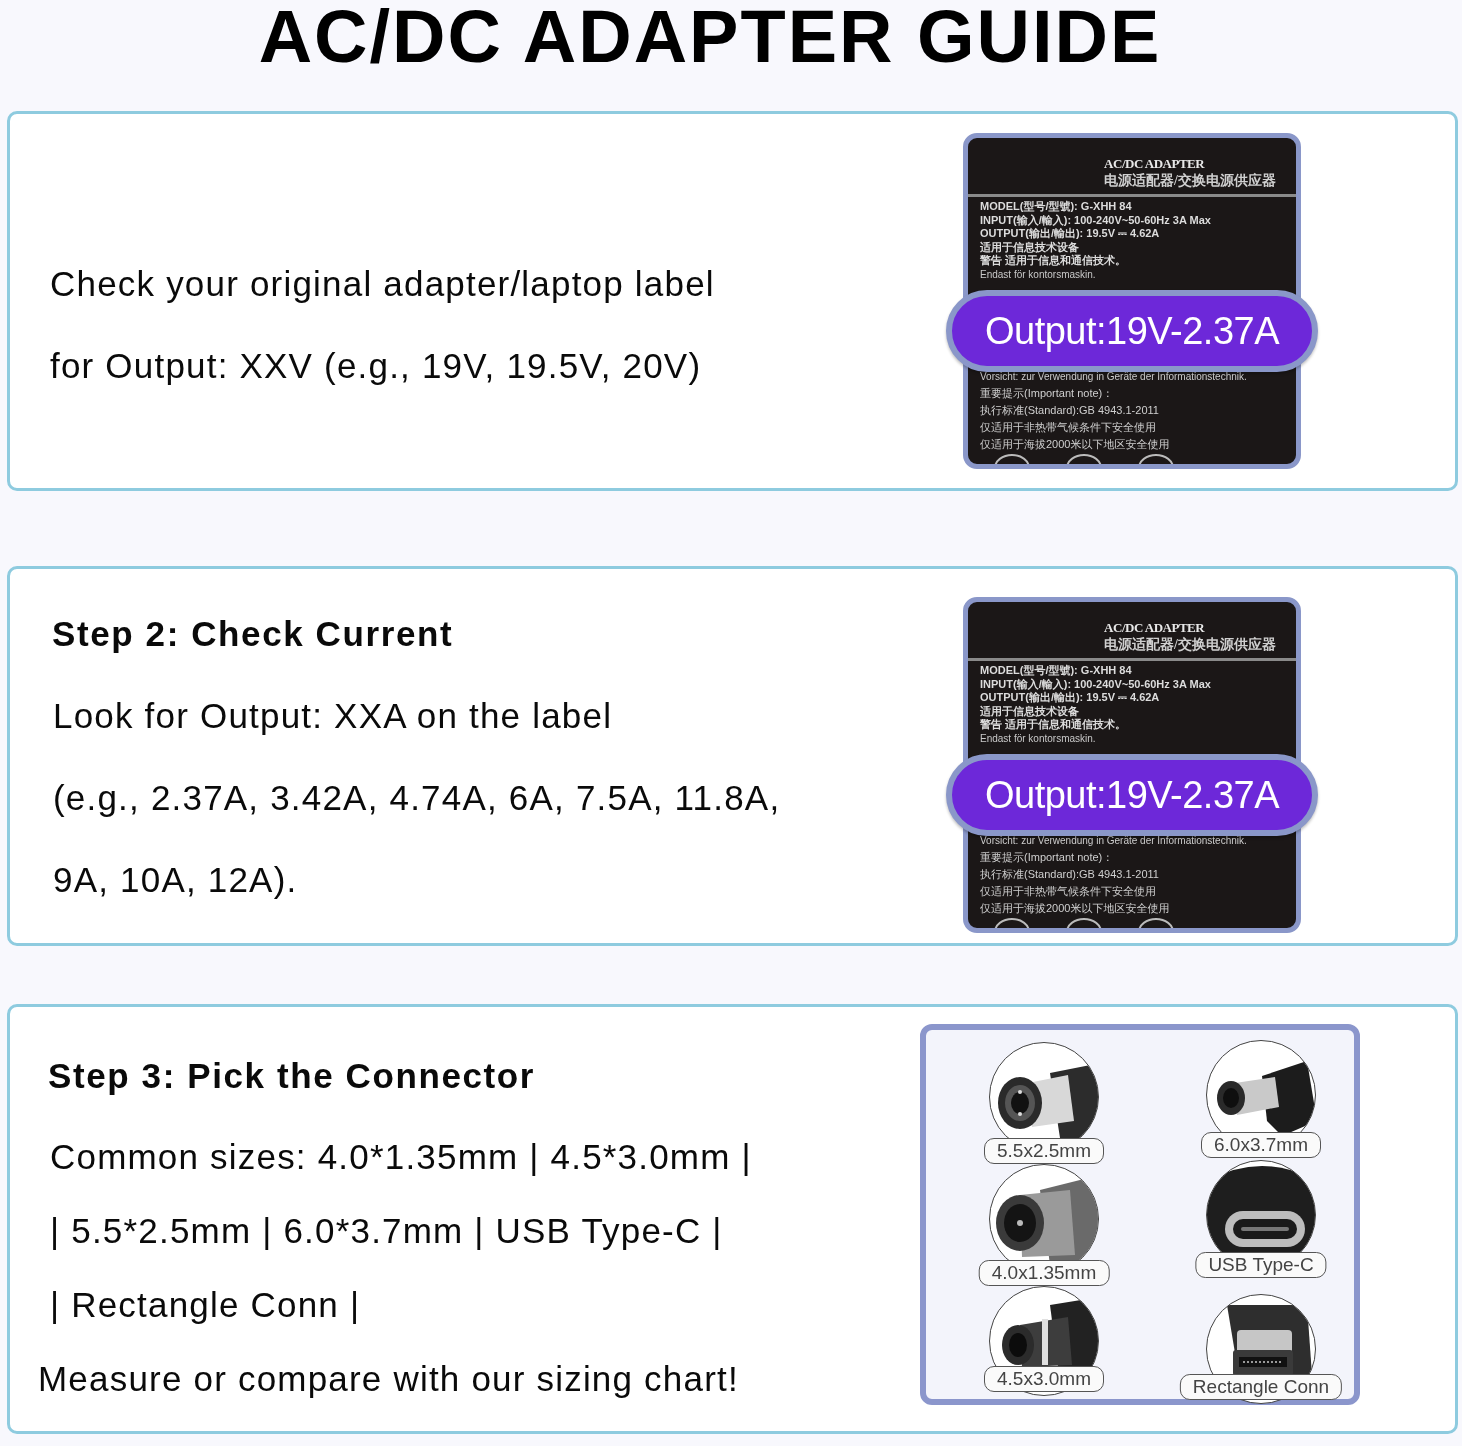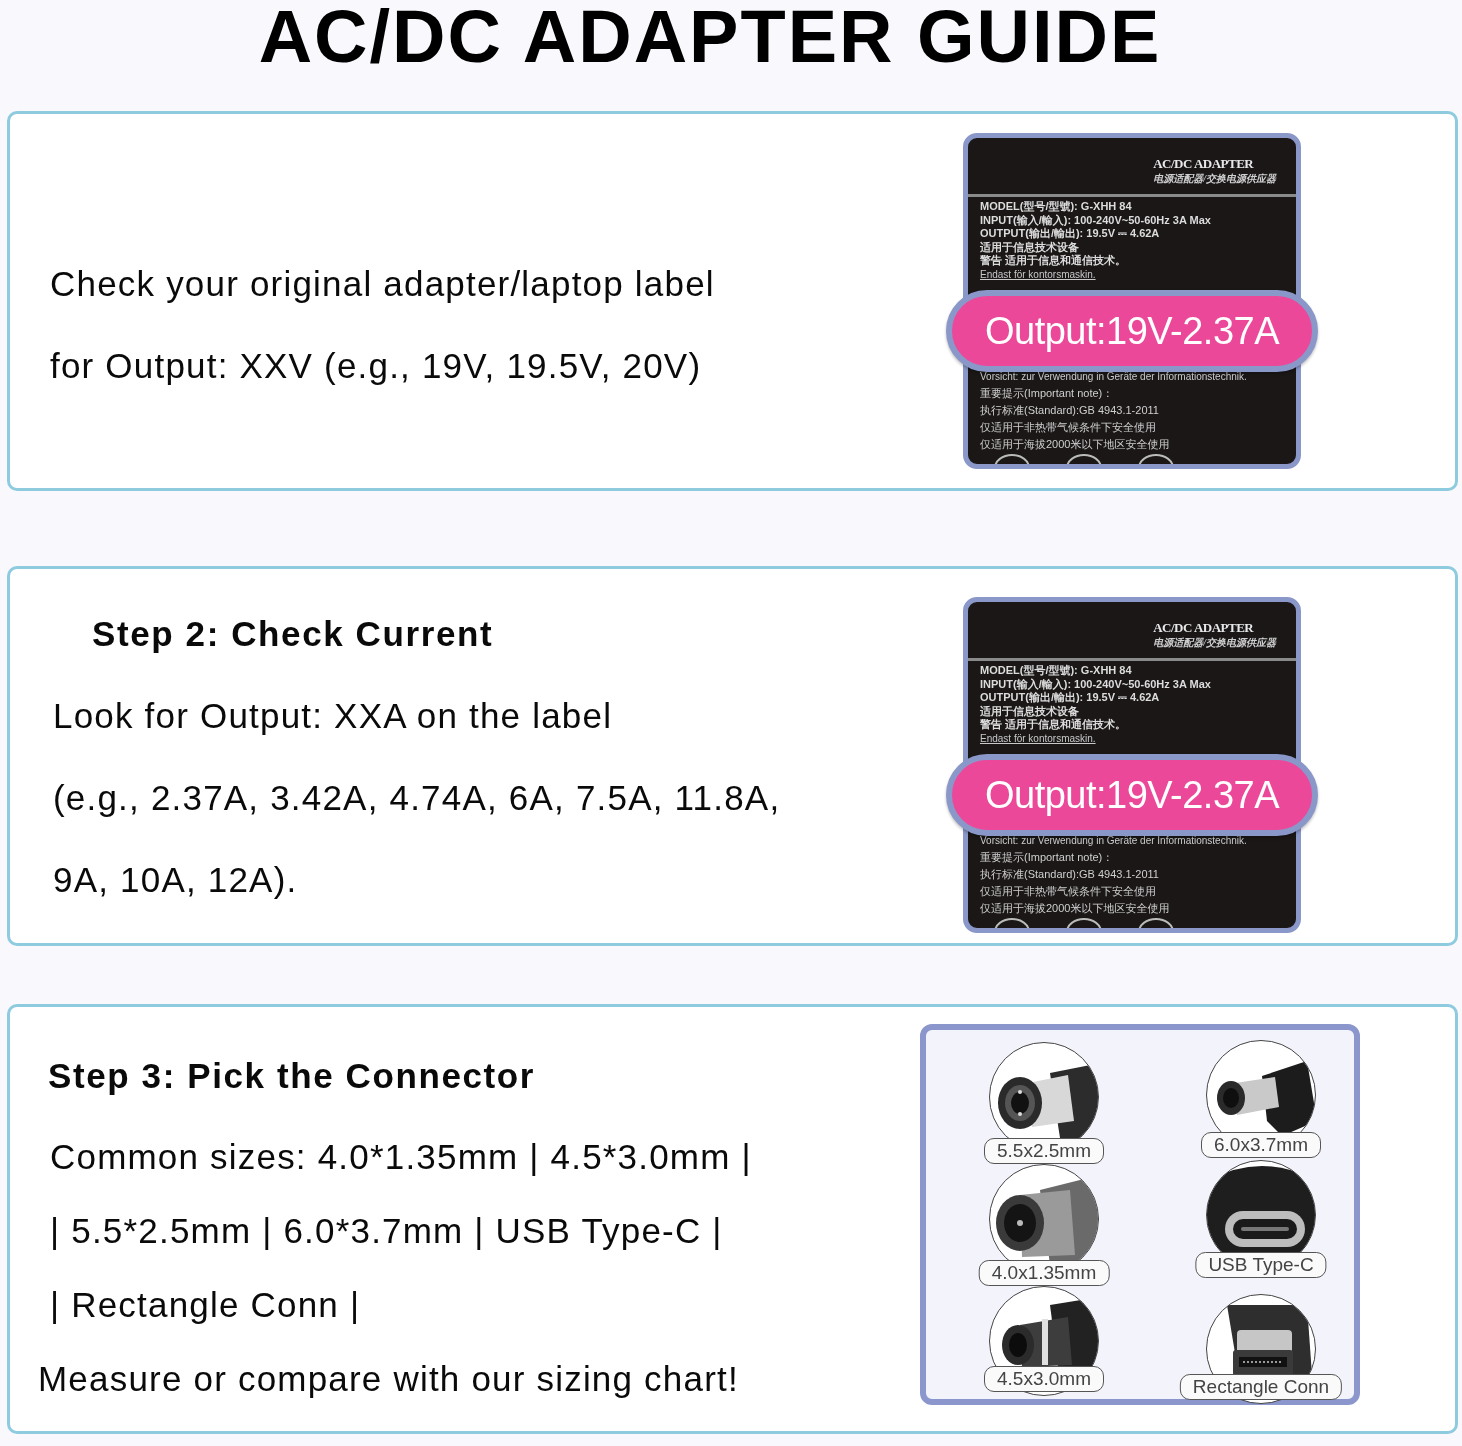--- a/index.html
+++ b/index.html
@@ -42,37 +42,37 @@
       position: absolute; width: 338px; height: 336px;
       background: #1b1717;
       border: 5px solid #8a97c9;
       border-radius: 14px;
       overflow: hidden;
     }
     .plate-head {
       position: absolute; right: 20px; top: 18px; text-align: left;
       font-family: "Liberation Serif", serif; color: #e8e8e8; font-size: 13px; font-weight: bold; letter-spacing: -0.5px;
     }
-    .plate-head .cn { font-size: 10px; color: #cfcfcf; letter-spacing: 0; font-style: italic; }
+    .plate-head .cn { font-size: 14px; color: #cfcfcf; letter-spacing: 0; }
     .plate-rule { position: absolute; left: 0; right: 0; top: 56px; height: 3px; background: #8a8a8a; }
     .plate-lines {
       position: absolute; left: 12px; top: 62px; right: 10px;
       color: #dcdcdc; font-size: 11px; font-weight: bold; line-height: 13.5px; white-space: nowrap;
     }
-    .plate-lines .thin { font-weight: normal; font-size: 10px; color: #c9c9c9; text-decoration: underline; }
+    .plate-lines .thin { font-weight: normal; font-size: 10px; color: #c9c9c9; }
     .plate-lower {
       position: absolute; left: 12px; top: 232px; right: 10px;
       color: #cfcfcf; font-size: 11px; line-height: 17px; white-space: nowrap;
     }
     .plate-circles { position: absolute; left: 26px; bottom: -18px; display: flex; gap: 36px; }
     .plate-circles span { width: 36px; height: 28px; border: 2px solid #bbb; border-radius: 50%; display: inline-block; }
 
     .output-pill {
       position: absolute; width: 372px; height: 82px;
-      background: #ec4899;
+      background: #6d28d9;
       border: 6px solid #8a97c9;
       border-radius: 41px;
       color: #ffffff;
       font-size: 38px;
       display: flex; align-items: center; justify-content: center;
       letter-spacing: -0.5px;
       box-shadow: 0 2px 3px rgba(0,0,0,0.25);
     }
 
     
@@ -103,21 +103,21 @@
 <body>
 
 <div class="title">AC/DC ADAPTER GUIDE</div>
 
 <section class="card" id="card1">
   <div class="step-line" style="left:40px; top:150px;">Check your original adapter/laptop label</div>
   <div class="step-line" style="left:40px; top:232px;">for Output: XXV (e.g., 19V, 19.5V, 20V)</div>
 </section>
 
 <section class="card" id="card2">
-  <div class="step-title" style="left:42px; top:45px;margin-left:40px;">Step 2: Check Current</div>
+  <div class="step-title" style="left:42px; top:45px;">Step 2: Check Current</div>
   <div class="step-line" style="left:43px; top:127px;">Look for Output: XXA on the label</div>
   <div class="step-line" style="left:43px; top:209px;">(e.g., 2.37A, 3.42A, 4.74A, 6A, 7.5A, 11.8A,</div>
   <div class="step-line" style="left:43px; top:291px;">9A, 10A, 12A).</div>
 </section>
 
 <section class="card" id="card3">
   <div class="step-title" style="left:38px; top:49px;">Step 3: Pick the Connector</div>
   <div class="step-line" style="left:40px; top:130px;">Common sizes: 4.0*1.35mm | 4.5*3.0mm |</div>
   <div class="step-line" style="left:40px; top:204px;">| 5.5*2.5mm | 6.0*3.7mm | USB Type-C |</div>
   <div class="step-line" style="left:40px; top:278px;">| Rectangle Conn |</div>

